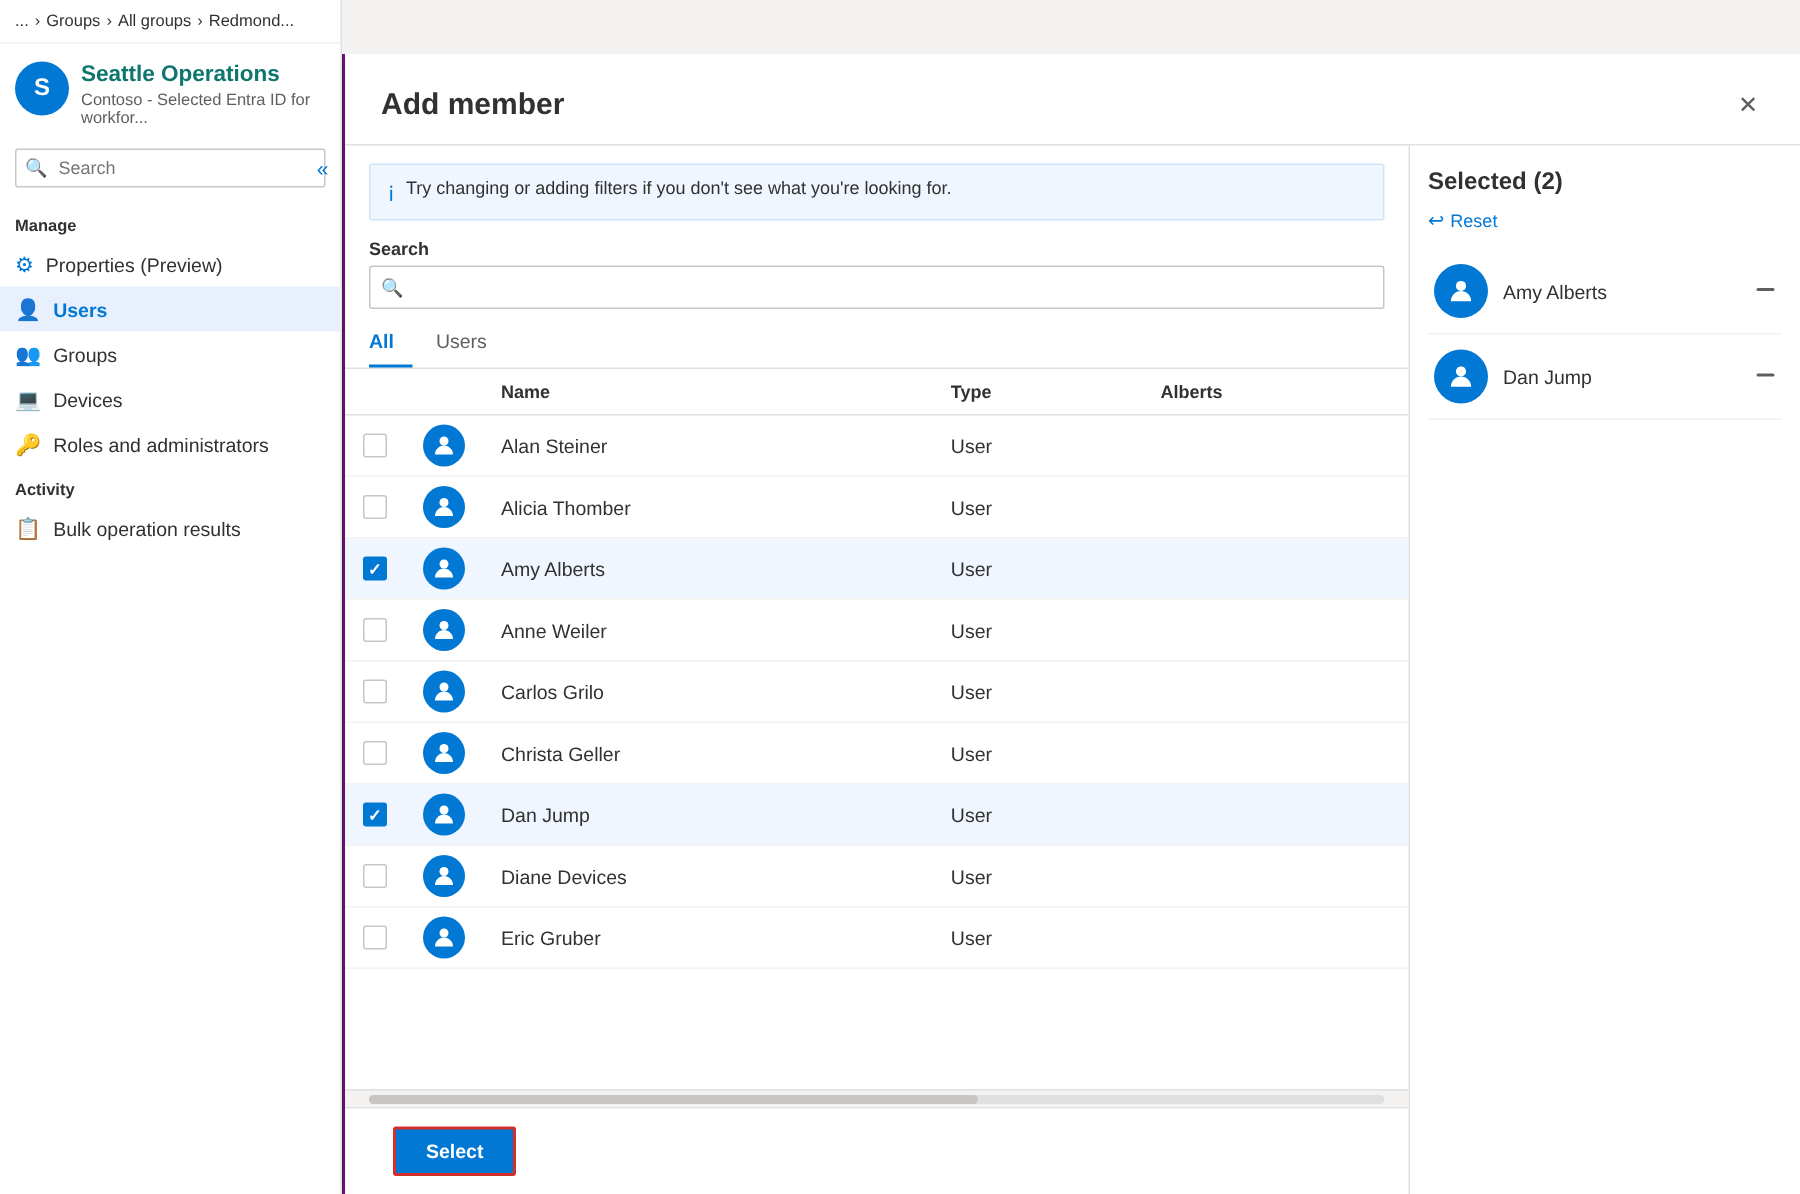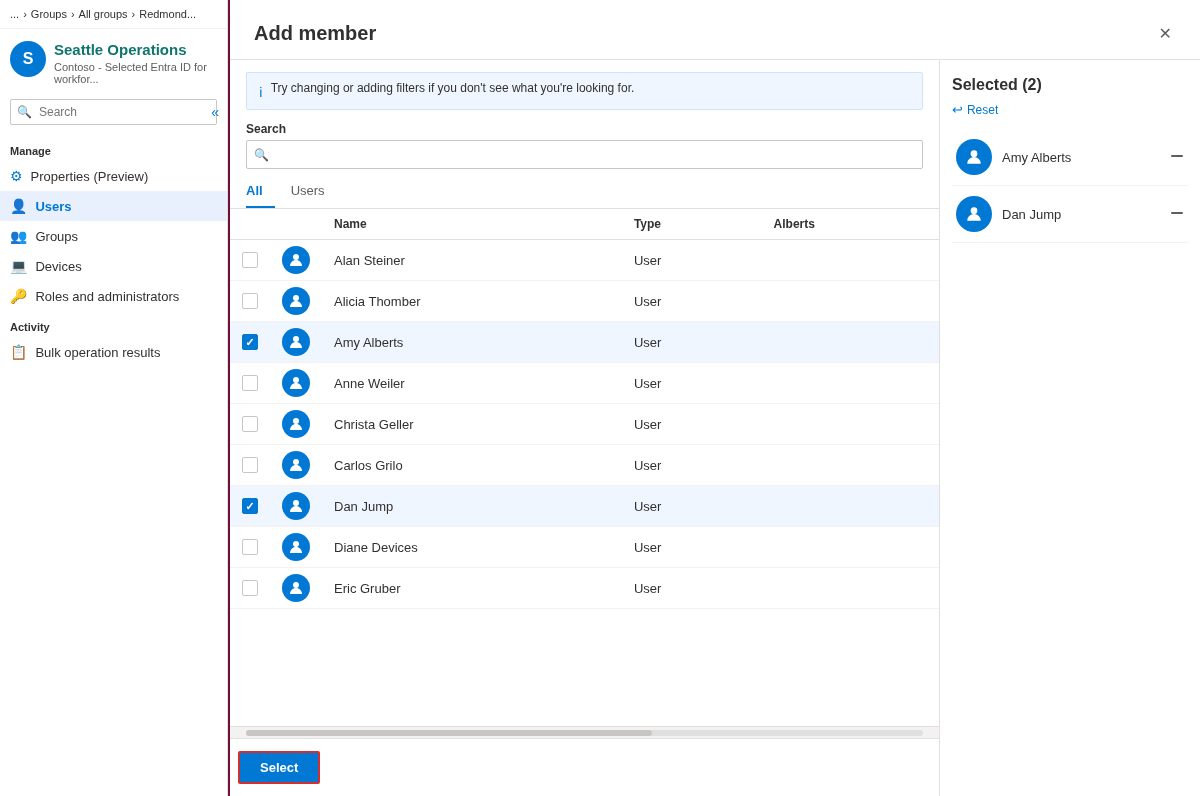--- a/index.html
+++ b/index.html
@@ -102,24 +102,25 @@
       font-size: 13px;
     }
     .sidebar-item.active { background: #e8f0fe; font-weight: 600; color: #0078d4; }
     .sidebar-item-icon { font-size: 14px; }
     .sidebar-item-icon.blue { color: #0078d4; }
     .sidebar-item-icon.green { color: #107c10; }
 
     
     .main-area {
       flex: 1;
-      background: #be185d;
+      background: #a21caf;
       display: flex;
       flex-direction: column;
       overflow: hidden;
+      margin-top: 36px;
     }
 
     
     .modal-overlay {
       position: absolute;
       top: 0; left: 0; right: 0; bottom: 0;
       background: rgba(0,0,0,0.3);
       z-index: 10;
       display: flex;
       align-items: stretch;
@@ -304,21 +305,21 @@
       left: 0;
       top: 0;
       width: 60%;
       height: 6px;
       background: #c8c6c4;
       border-radius: 3px;
     }
 
     
     .modal-footer {
-      padding: 12px 8px;
+      padding: 12px 32px;
       border-top: 1px solid #e0e0e0;
       display: flex;
       align-items: center;
     }
     .btn-select {
       background: #0078d4;
       color: white;
       border: 2px solid #d32f2f;
       border-radius: 2px;
       padding: 7px 20px;
@@ -573,37 +574,37 @@
                       <div class="unchecked-box"></div>
                     </td>
                     <td>
                       <div class="user-avatar-sm">
                         <svg width="16" height="16" viewBox="0 0 16 16" fill="white">
                           <circle cx="8" cy="5" r="3"></circle>
                           <path d="M2 14c0-3.314 2.686-6 6-6s6 2.686 6 6"></path>
                         </svg>
                       </div>
                     </td>
+                    <td>Carlos Grilo</td>
+                    <td>User</td>
+                    <td></td>
+                  </tr>
+                  <tr>
+                    <td>
+                      <div class="unchecked-box"></div>
+                    </td>
+                    <td>
+                      <div class="user-avatar-sm">
+                        <svg width="16" height="16" viewBox="0 0 16 16" fill="white">
+                          <circle cx="8" cy="5" r="3"></circle>
+                          <path d="M2 14c0-3.314 2.686-6 6-6s6 2.686 6 6"></path>
+                        </svg>
+                      </div>
+                    </td>
                     <td>Christa Geller</td>
-                    <td>User</td>
-                    <td></td>
-                  </tr>
-                  <tr>
-                    <td>
-                      <div class="unchecked-box"></div>
-                    </td>
-                    <td>
-                      <div class="user-avatar-sm">
-                        <svg width="16" height="16" viewBox="0 0 16 16" fill="white">
-                          <circle cx="8" cy="5" r="3"></circle>
-                          <path d="M2 14c0-3.314 2.686-6 6-6s6 2.686 6 6"></path>
-                        </svg>
-                      </div>
-                    </td>
-                    <td>Carlos Grilo</td>
                     <td>User</td>
                     <td></td>
                   </tr>
                   <tr class="selected-row">
                     <td>
                       <div class="checked-box"></div>
                     </td>
                     <td>
                       <div class="user-avatar-sm">
                         <svg width="16" height="16" viewBox="0 0 16 16" fill="white">

